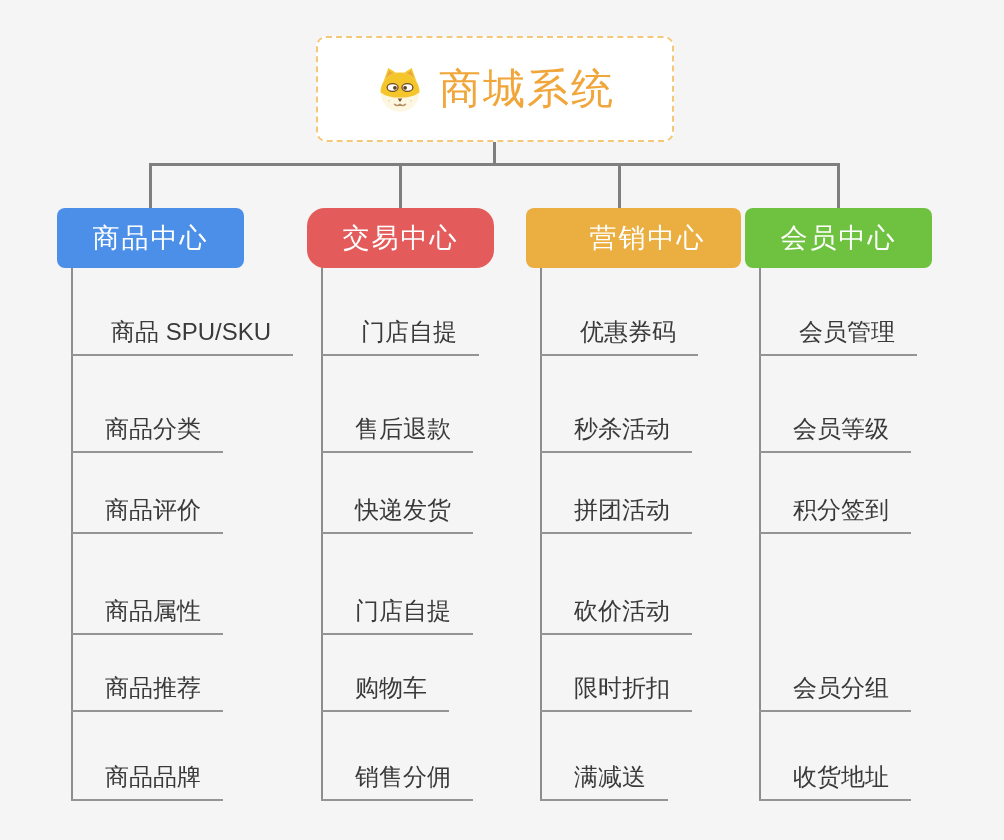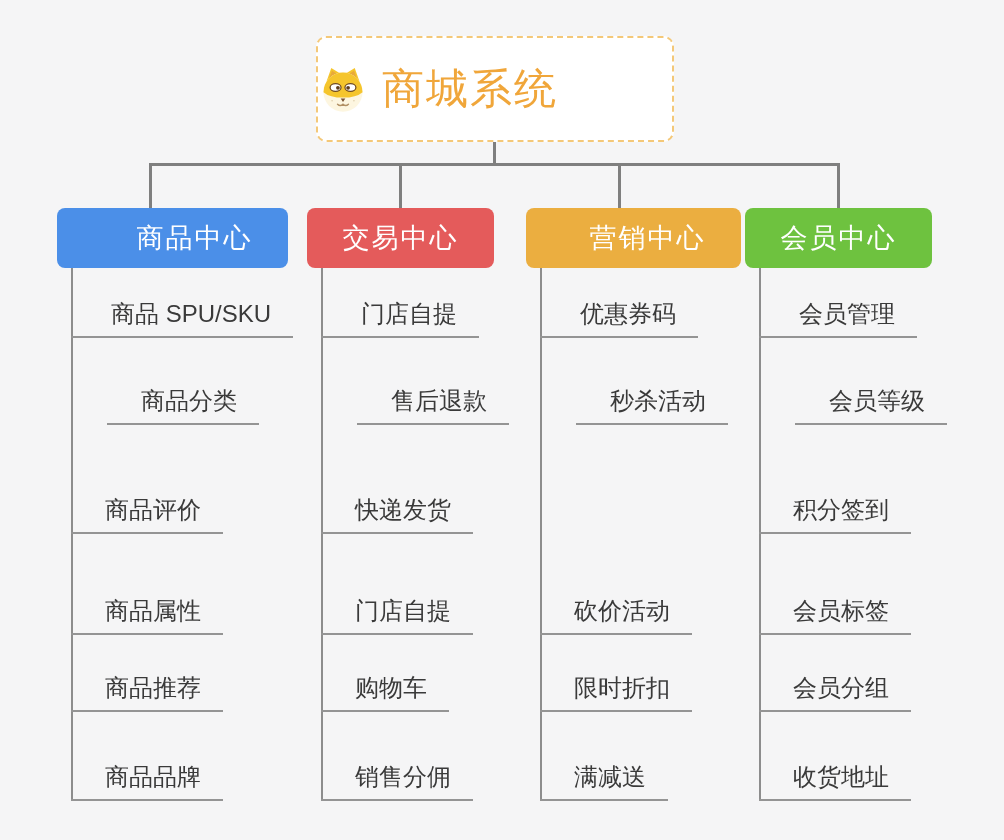--- a/index.html
+++ b/index.html
@@ -26,51 +26,51 @@
   .colline.c1{left:71px;}
   .colline.c2{left:321px;}
   .colline.c3{left:540px;}
   .colline.c4{left:759px;}
 
   
   .root-node{
     position:absolute;left:316px;top:36px;width:358px;height:106px;
     background:#ffffff;border:2px dashed #f4c878;border-radius:10px;
     box-sizing:border-box;
-    display:flex;align-items:center;justify-content:flex-start;gap:14px;
+    display:flex;align-items:center;justify-content:center;gap:14px;
     cursor:pointer;
   }
   .root-title{
     font-size:42px;color:#f0a63a;letter-spacing:2px;white-space:nowrap;
   }
   .root-icon{width:50px;height:50px;flex:0 0 auto;}
 
   
   .branch-box{
     position:absolute;top:208px;width:187px;height:60px;
     border-radius:8px;color:#ffffff;font-size:27px;letter-spacing:2px;
     display:flex;align-items:center;justify-content:center;
     cursor:pointer;
   }
-  .branch-box.b1{left:57px;padding-left:44px;}
+  .branch-box.b1{left:57px;}
   .branch-box.b2{left:307px;}
   .branch-box.b3{left:526px;padding-left:28px;}
   .branch-box.b4{left:745px;}
 
   
   .child{
     position:absolute;
     display:inline-block;white-space:nowrap;
     font-size:24px;line-height:28px;color:#3a3a3a;
     padding:0 22px 8px 34px;
     border-bottom:2px solid #949494;
     cursor:pointer;
   }
   .col1{left:71px;} .col2{left:321px;} .col3{left:540px;} .col4{left:759px;}
-  .r1{top:300px;padding-left:40px;} .r2{top:387px;margin-left:36px;} .r3{top:496px;}
+  .r1{top:318px;padding-left:40px;} .r2{top:415px;} .r3{top:496px;}
   .r4{top:585px;margin-top:12px;} .r5{top:674px;text-align:center;} .r6{top:763px;}
 </style>
 </head>
 <body>
 
 <div class="canvas">
 
   <div class="line stem-root"></div>
   <div class="line bus"></div>
   <div class="line stem s1"></div>
@@ -98,44 +98,44 @@
         <path d="M29,44 h6 l-3,4.5 z" fill="#7a5230"></path>
         <path d="M25,51.5 q3.5,3.5 7,0 q3.5,3.5 7,0" fill="none" stroke="#b29064" stroke-width="1.8" stroke-linecap="round"></path>
         <circle cx="18" cy="47" r="0.9" fill="#d8c6a0"></circle>
         <circle cx="46" cy="47" r="0.9" fill="#d8c6a0"></circle>
       </svg>
     </span>
     <span class="root-title">商城系统</span>
   </div>
 
   <div class="branch-box b1" style="background: rgb(75, 143, 232);">商品中心</div>
-  <div class="branch-box b2" style="background: rgb(228, 91, 91);">交易中心</div>
+  <div class="branch-box b2" style="background: rgb(228, 91, 91); border-radius: 18px;">交易中心</div>
   <div class="branch-box b3" style="background: rgb(235, 174, 64);">营销中心</div>
   <div class="branch-box b4" style="background: rgb(110, 194, 63); font-family: Liberation Serif, serif;">会员中心</div>
 
   <div class="child col1 r1">商品 SPU/SKU</div>
   <div class="child col1 r2">商品分类</div>
   <div class="child col1 r3">商品评价</div>
   <div class="child col1 r4">商品属性</div>
   <div class="child col1 r5">商品推荐</div>
   <div class="child col1 r6">商品品牌</div>
 
   <div class="child col2 r1">门店自提</div>
   <div class="child col2 r2">售后退款</div>
   <div class="child col2 r3">快递发货</div>
   <div class="child col2 r4">门店自提</div>
   <div class="child col2 r5">购物车</div>
   <div class="child col2 r6">销售分佣</div>
 
   <div class="child col3 r1">优惠券码</div>
   <div class="child col3 r2">秒杀活动</div>
+  <div class="child col3 r3">拼团活动</div>
   <div class="child col3 r4">砍价活动</div>
   <div class="child col3 r5">限时折扣</div>
   <div class="child col3 r6">满减送</div>
 
   <div class="child col4 r1">会员管理</div>
   <div class="child col4 r2">会员等级</div>
   <div class="child col4 r3">积分签到</div>
-  <div class="child col4 r4">会员标签</div>
   <div class="child col4 r5">会员分组</div>
   <div class="child col4 r6">收货地址</div>
 
 </div>
 
 </body></html>

